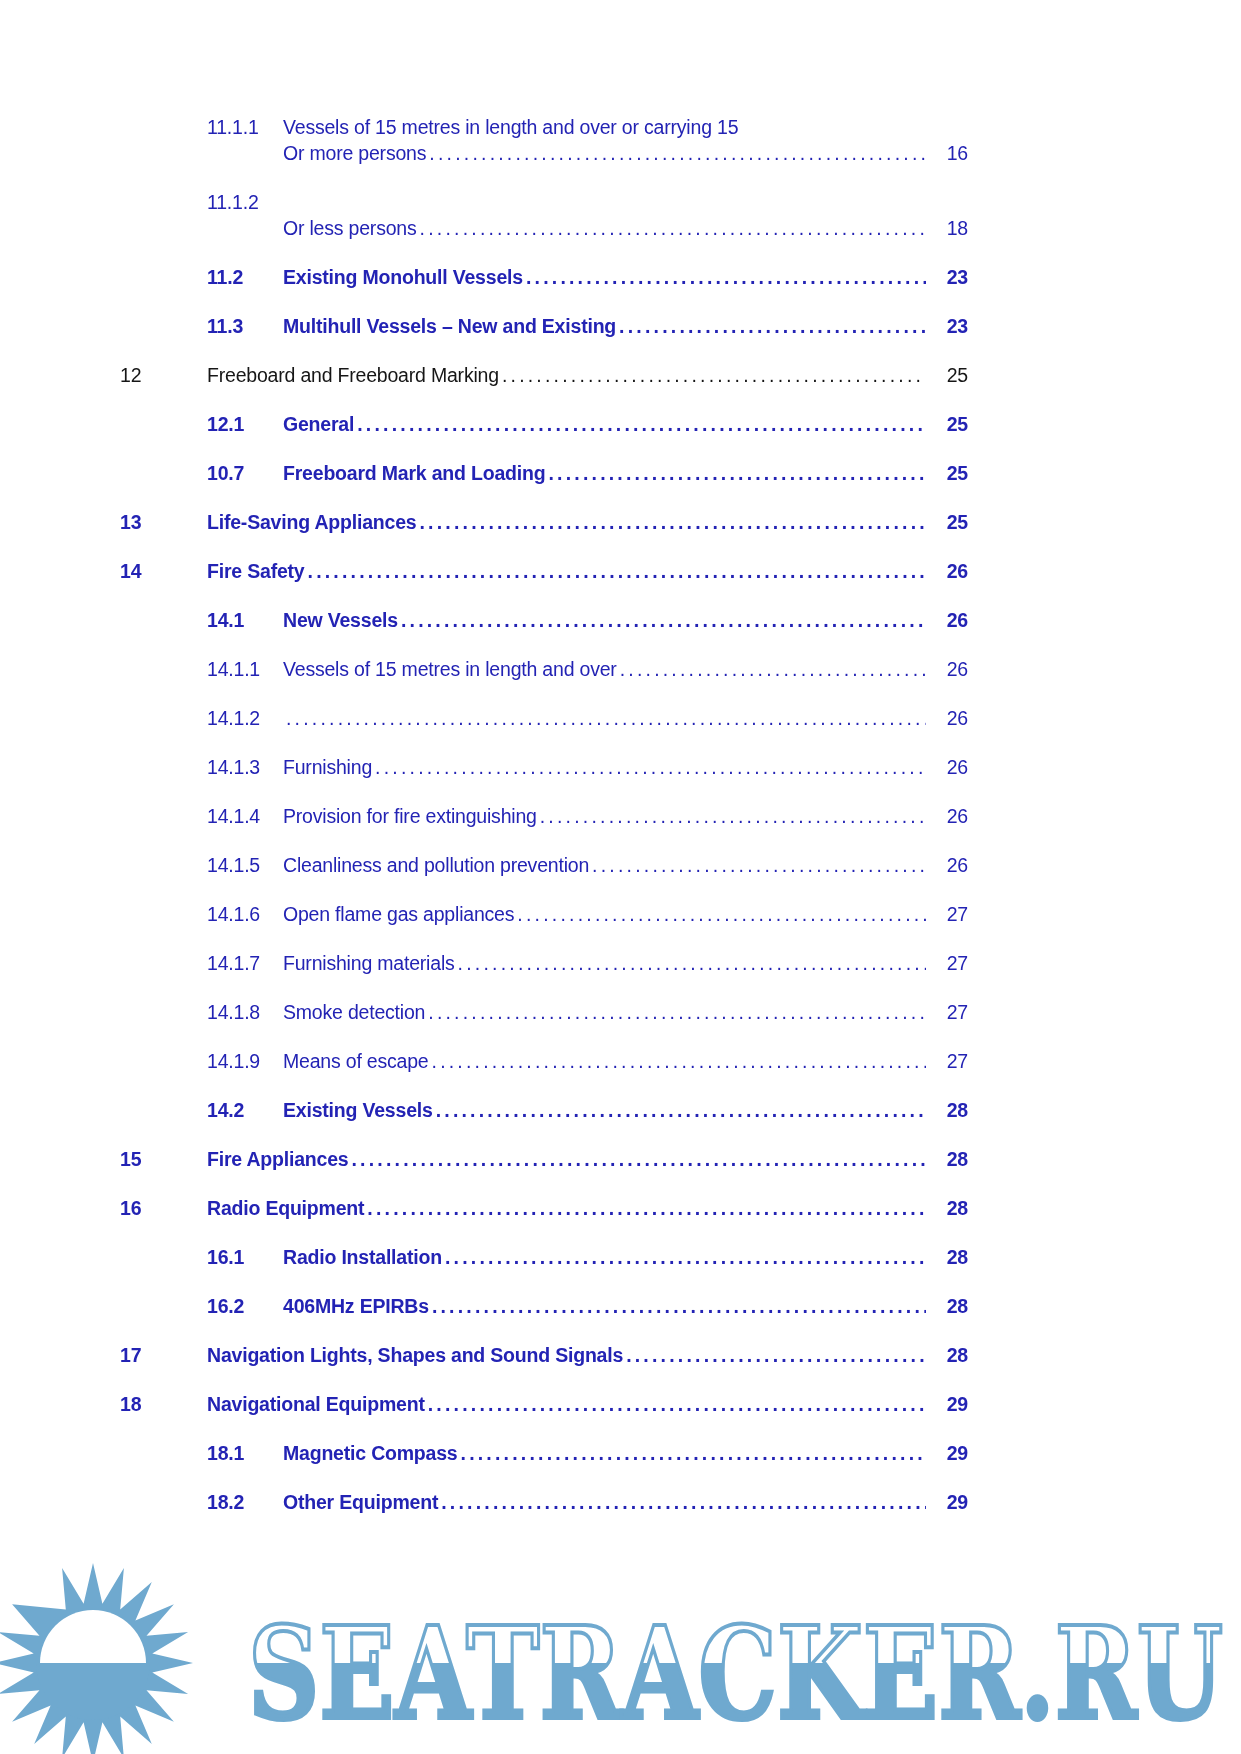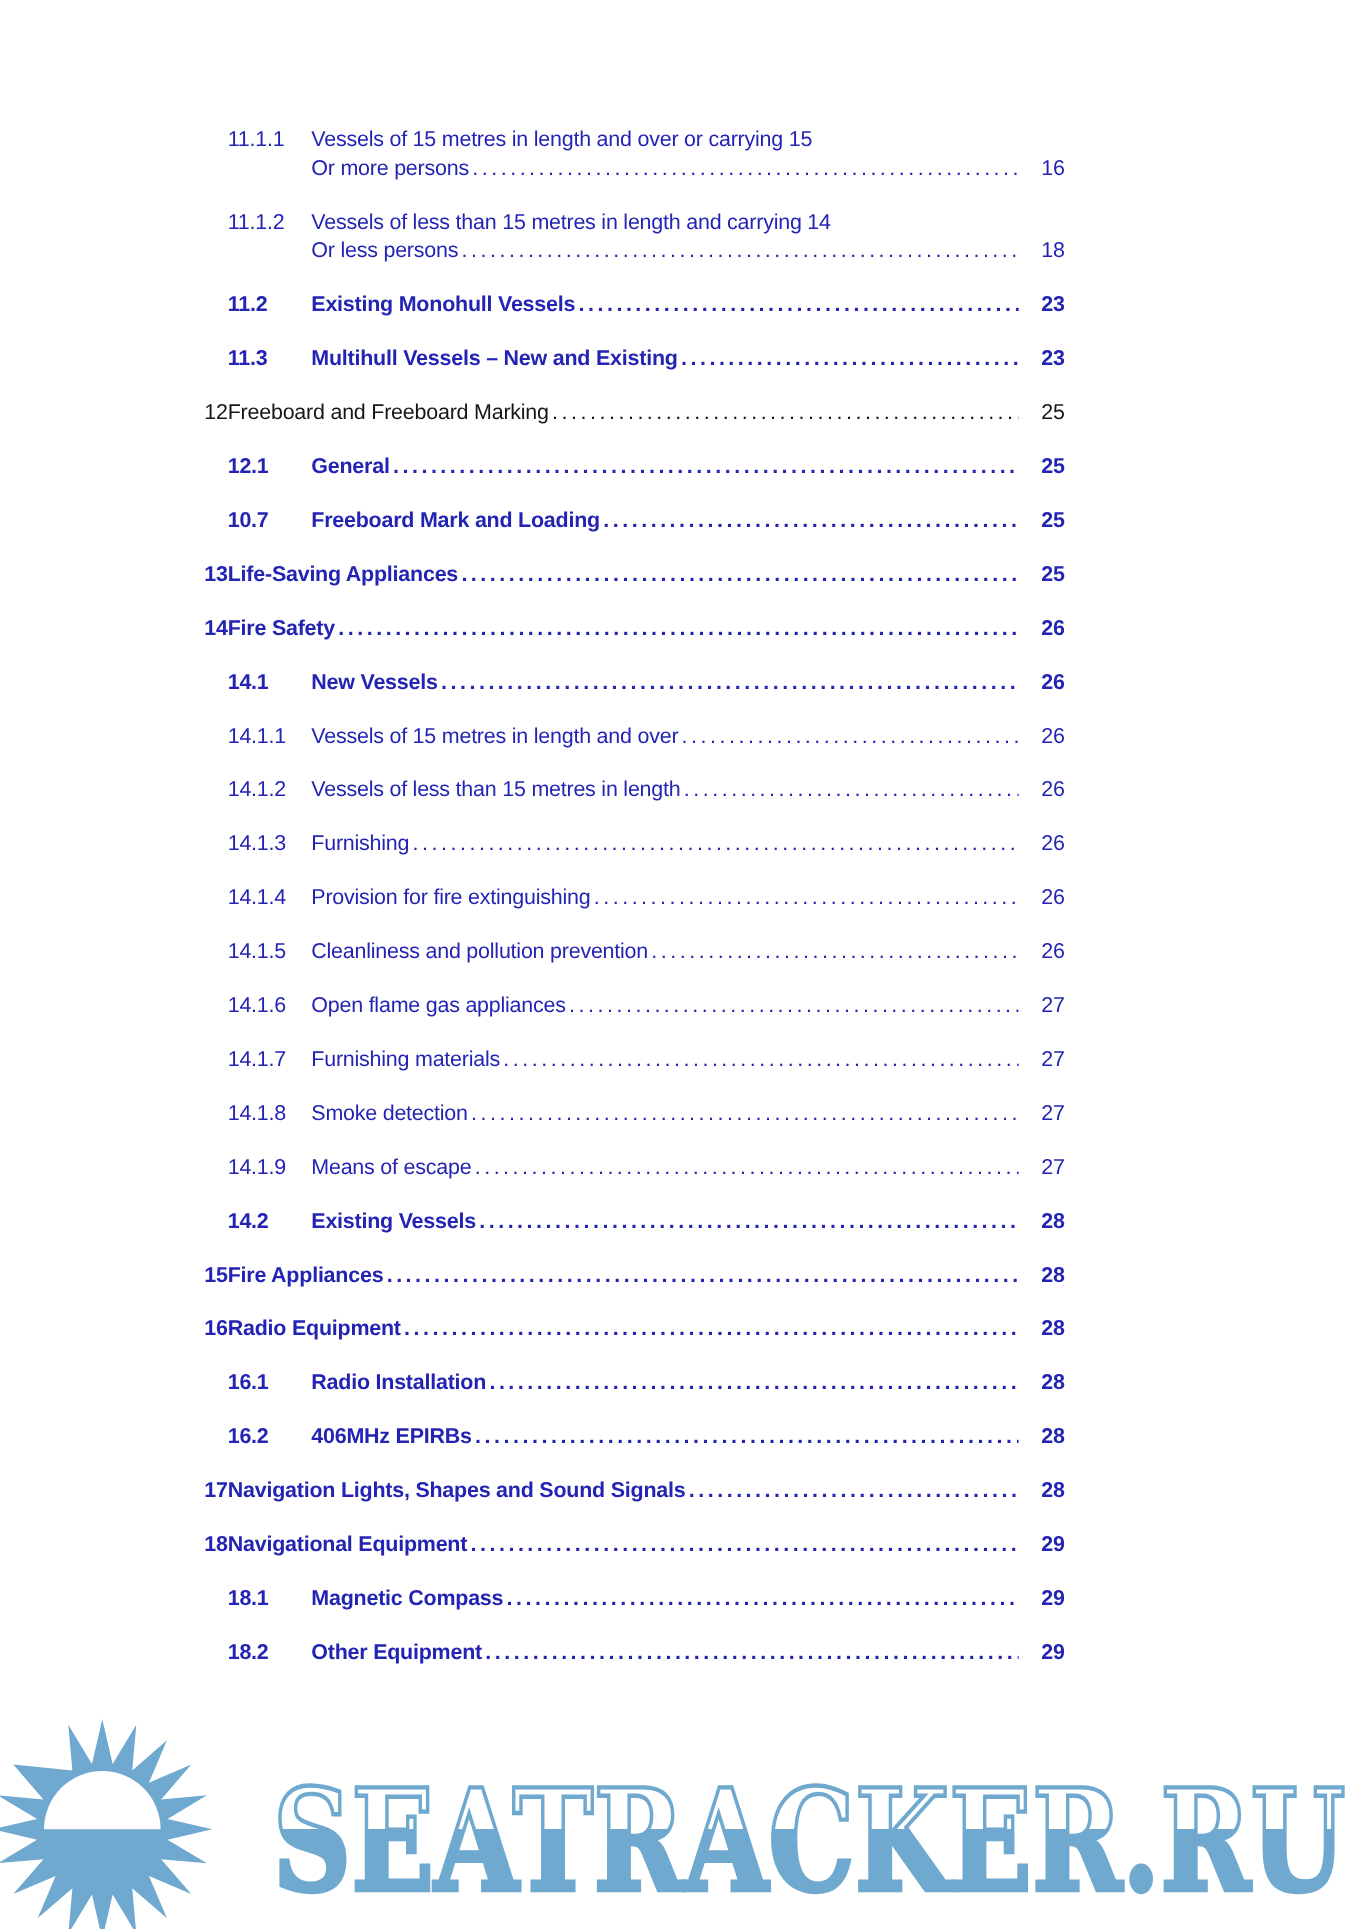--- a/index.html
+++ b/index.html
@@ -26,21 +26,21 @@
     color: var(--toc-blue);
     font-size: 19.5px;
     line-height: 26px;
     letter-spacing: -0.2px;
   }
   .row, .l1, .l2 { display: flex; align-items: baseline; }
   .row, .row2 { margin-bottom: 23px; }
   .bold { font-weight: bold; }
   .black { color: var(--toc-black); }
   .num { flex: none; width: 76px; }
-  .lvl1 > .num { width: 87px; text-align: right; }
+  .lvl1 > .num { width: 87px; }
   .lvl2, .lvl3, .row2 { padding-left: 87px; }
   .title, .title2 { flex: none; white-space: nowrap; }
   .dots {
     flex: 1 1 auto; min-width: 0;
     overflow: hidden; white-space: nowrap;
     letter-spacing: 3.2px;
     margin-left: 3px; margin-right: 4px;
   }
   .page { flex: none; width: 38px; text-align: right; }
 
@@ -96,21 +96,20 @@
       <div class="l2">
         <span class="num"></span>
         <span class="title2">Or more persons</span>
         <span class="dots">............................................................................................................................................................................................................................</span>
         <span class="page">16</span>
       </div>
     </div>
     <div class="row2 lvl3">
       <div class="l1">
         <span class="num">11.1.2</span>
-        <span class="title">Vessels of less than 15 metres in length and carrying 14</span>
       </div>
       <div class="l2">
         <span class="num"></span>
         <span class="title2">Or less persons</span>
         <span class="dots">............................................................................................................................................................................................................................</span>
         <span class="page">18</span>
       </div>
     </div>
     <div class="row lvl2 bold">
       <span class="num">11.2</span>
@@ -161,21 +160,20 @@
       <span class="page">26</span>
     </div>
     <div class="row lvl3">
       <span class="num">14.1.1</span>
       <span class="title">Vessels of 15 metres in length and over</span>
       <span class="dots">............................................................................................................................................................................................................................</span>
       <span class="page">26</span>
     </div>
     <div class="row lvl3">
       <span class="num">14.1.2</span>
-      <span class="title">Vessels of less than 15 metres in length</span>
       <span class="dots">............................................................................................................................................................................................................................</span>
       <span class="page">26</span>
     </div>
     <div class="row lvl3">
       <span class="num">14.1.3</span>
       <span class="title">Furnishing</span>
       <span class="dots">............................................................................................................................................................................................................................</span>
       <span class="page">26</span>
     </div>
     <div class="row lvl3">

